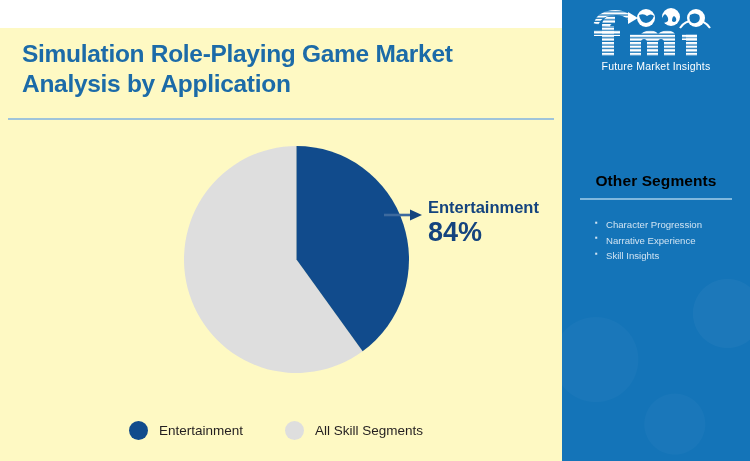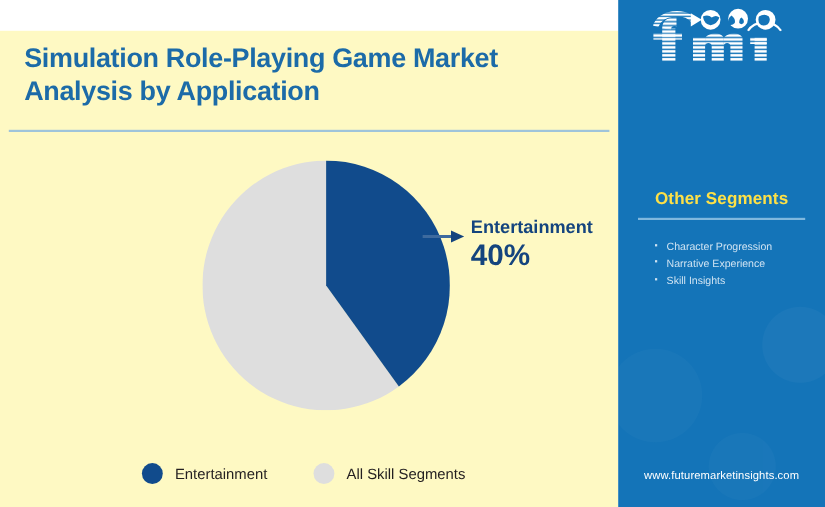--- a/index.html
+++ b/index.html
@@ -161,21 +161,21 @@
   #segments-block {
     position: absolute;
     left: 0;
     top: 172px;
     width: 188px;
   }
   #segments-heading {
     text-align: center;
     font-size: 15.5px;
     font-weight: bold;
-    color: #fde047;
+    color: #000000;
     letter-spacing: 0.1px;
   }
   #segments-divider {
     width: 152px;
     height: 2px;
     background: #7FB8DE;
     margin: 8px auto 9px auto;
   }
   #segments-list {
     list-style: none;
@@ -243,21 +243,21 @@
       </svg>
     </div>
 
     <div id="callout">
       <svg id="callout-arrow" width="40" height="14" viewBox="0 0 40 14">
         <line x1="0" y1="7" x2="28" y2="7" stroke="#3D6A9E" stroke-width="2.6"></line>
         <polygon points="26,1.5 38,7 26,12.5" fill="#14447E"></polygon>
       </svg>
       <div id="callout-text">
         <div id="callout-label">Entertainment</div>
-        <div id="callout-value">40%</div>
+        <div id="callout-value">84%</div>
       </div>
     </div>
 
     <div id="legend">
       <div class="legend-item">
         <span class="legend-dot" style="background:#114B8C"></span>
         <span class="legend-label">Entertainment</span>
       </div>
       <div class="legend-item">
         <span class="legend-dot" style="background:#DEDEDE"></span>
@@ -306,28 +306,28 @@
           <circle cx="60" cy="12" r="9"></circle>
           <circle cx="85" cy="11" r="9"></circle>
           <circle cx="110" cy="12" r="9"></circle>
         </g>
         <g fill="#1474B8">
           <path d="M53 9 q5 -2 8 1 q4 -3 7 0 q-2 6 -8 7 q-6 -1 -7 -8 z"></path>
           <path d="M79 8 q4 3 3 7 q-3 3 -6 1 q-1 -5 3 -8 z M88 10 q3 2 2 5 q-2 2 -4 0 q0 -4 2 -5 z"></path>
           <path d="M104 9 q5 -3 9 0 q2 4 -1 7 q-5 3 -8 -1 q-1 -4 0 -6 z"></path>
         </g>
       </svg>
+      <div id="logo-tagline">Future Market Insights</div>
     </div>
 
     <div id="segments-block">
       <div id="segments-heading">Other Segments</div>
       <div id="segments-divider"></div>
       <ul id="segments-list">
         <li>Character Progression</li>
         <li>Narrative Experience</li>
         <li>Skill Insights</li>
       </ul>
     </div>
 
-    <div id="site-url">www.futuremarketinsights.com</div>
   </div>
 
 </div>
 
 </body></html>

